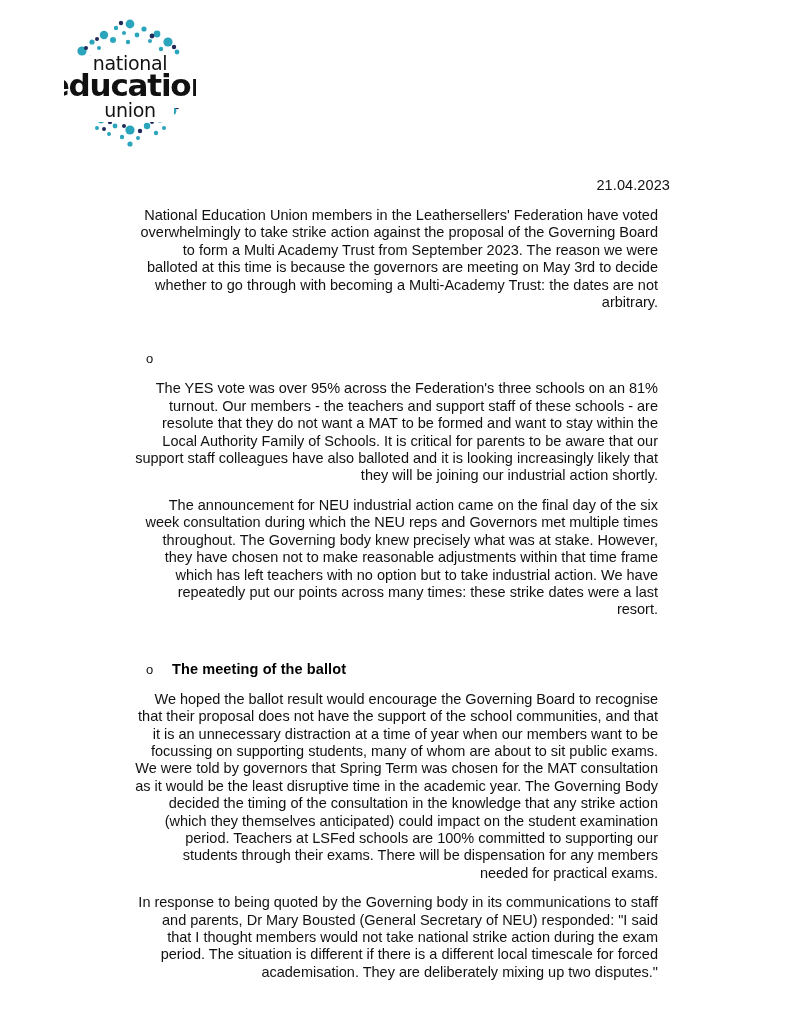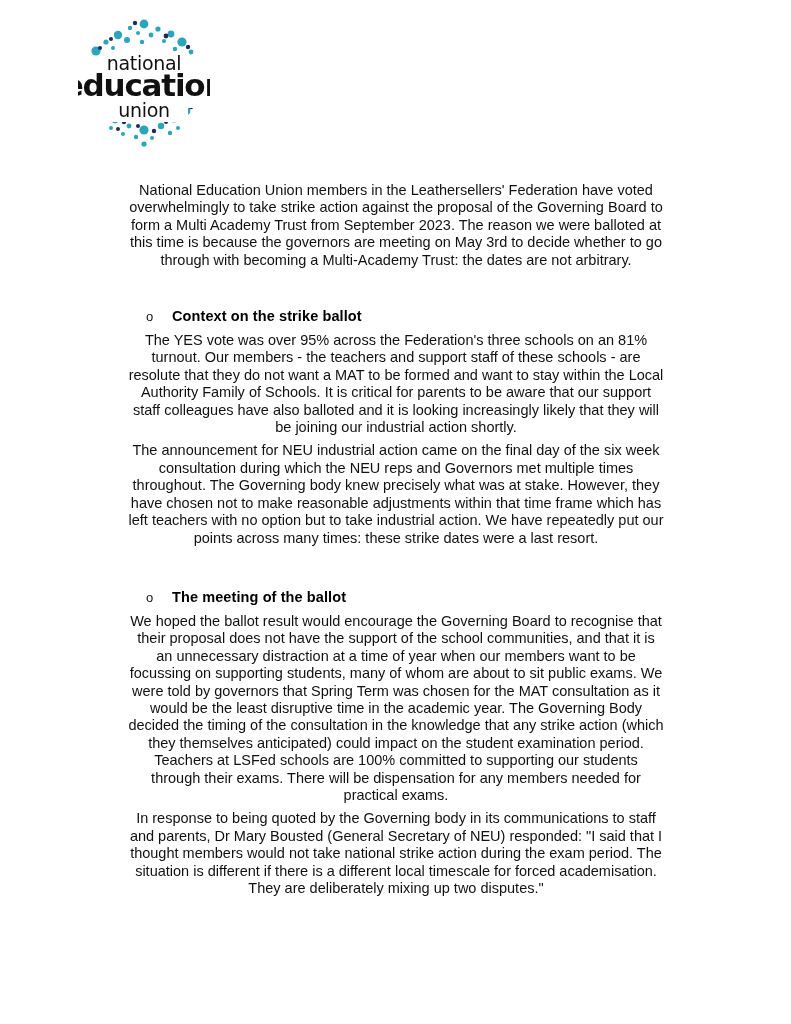--- a/index.html
+++ b/index.html
@@ -21,21 +21,21 @@
     width: 791px;
     height: 1024px;
     background: #ffffff;
     position: relative;
     box-sizing: border-box;
   }
 
   
   .logo-block {
     position: absolute;
-    left: 78px;
+    left: 64px;
     top: 18px;
     width: 132px;
     height: 140px;
   }
   .logo-svg {
     display: block;
     width: 132px;
     height: 140px;
   }
   .logo-word-national {
@@ -77,25 +77,25 @@
   }
 
   .salutation {
     margin-top: 24px;
     font-size: 14.5px;
     line-height: 19px;
     color: #111111;
   }
 
   p.para {
-    margin: 6px;
+    margin: 12px;
     font-size: 14.5px;
     line-height: 17.4px;
     color: #111111;
-    text-align: center;
+    text-align: right;
   }
 
   .para-gap-lg {
     margin-top: 26px;
   }
   .para-gap-sm {
     margin-top: 0px;
   }
 
   
@@ -210,27 +210,27 @@
 
       <text class="logo-word-national" x="66" y="52" text-anchor="middle">national</text>
       <text class="logo-word-education" x="66" y="78" text-anchor="middle">education</text>
       <rect x="22" y="82" width="88" height="22" fill="#ffffff"></rect>
       <text class="logo-word-union" x="66" y="99" text-anchor="middle">union</text>
     </svg>
   </div>
 
   <div class="letter">
 
+    <div class="date-line">21.04.2023</div>
 
 
     <p class="para para-gap-lg">National Education Union members in the Leathersellers' Federation have voted overwhelmingly to take strike action against the proposal of the Governing Board to form a Multi Academy Trust from September 2023. The reason we were balloted at this time is because the governors are meeting on May 3rd to decide whether to go through with becoming a Multi-Academy Trust: the dates are not arbitrary.</p>
 
     <div class="heading-row h-gap-top-1">
       <span class="heading-bullet">o</span>
-      <span class="heading-text">Context on the strike ballot</span>
     </div>
 
     <p class="para block-gap-after-heading">The YES vote was over 95% across the Federation's three schools on an 81% turnout. Our members - the teachers and support staff of these schools - are resolute that they do not want a MAT to be formed and want to stay within the Local Authority Family of Schools. It is critical for parents to be aware that our support staff colleagues have also balloted and it is looking increasingly likely that they will be joining our industrial action shortly.</p>
     <p class="para para-gap-sm">The announcement for NEU industrial action came on the final day of the six week consultation during which the NEU reps and Governors met multiple times throughout. The Governing body knew precisely what was at stake. However, they have chosen not to make reasonable adjustments within that time frame which has left teachers with no option but to take industrial action. We have repeatedly put our points across many times: these strike dates were a last resort.</p>
 
     <div class="heading-row h-gap-top-2">
       <span class="heading-bullet">o</span>
       <span class="heading-text">The meeting of the ballot</span>
     </div>
 

